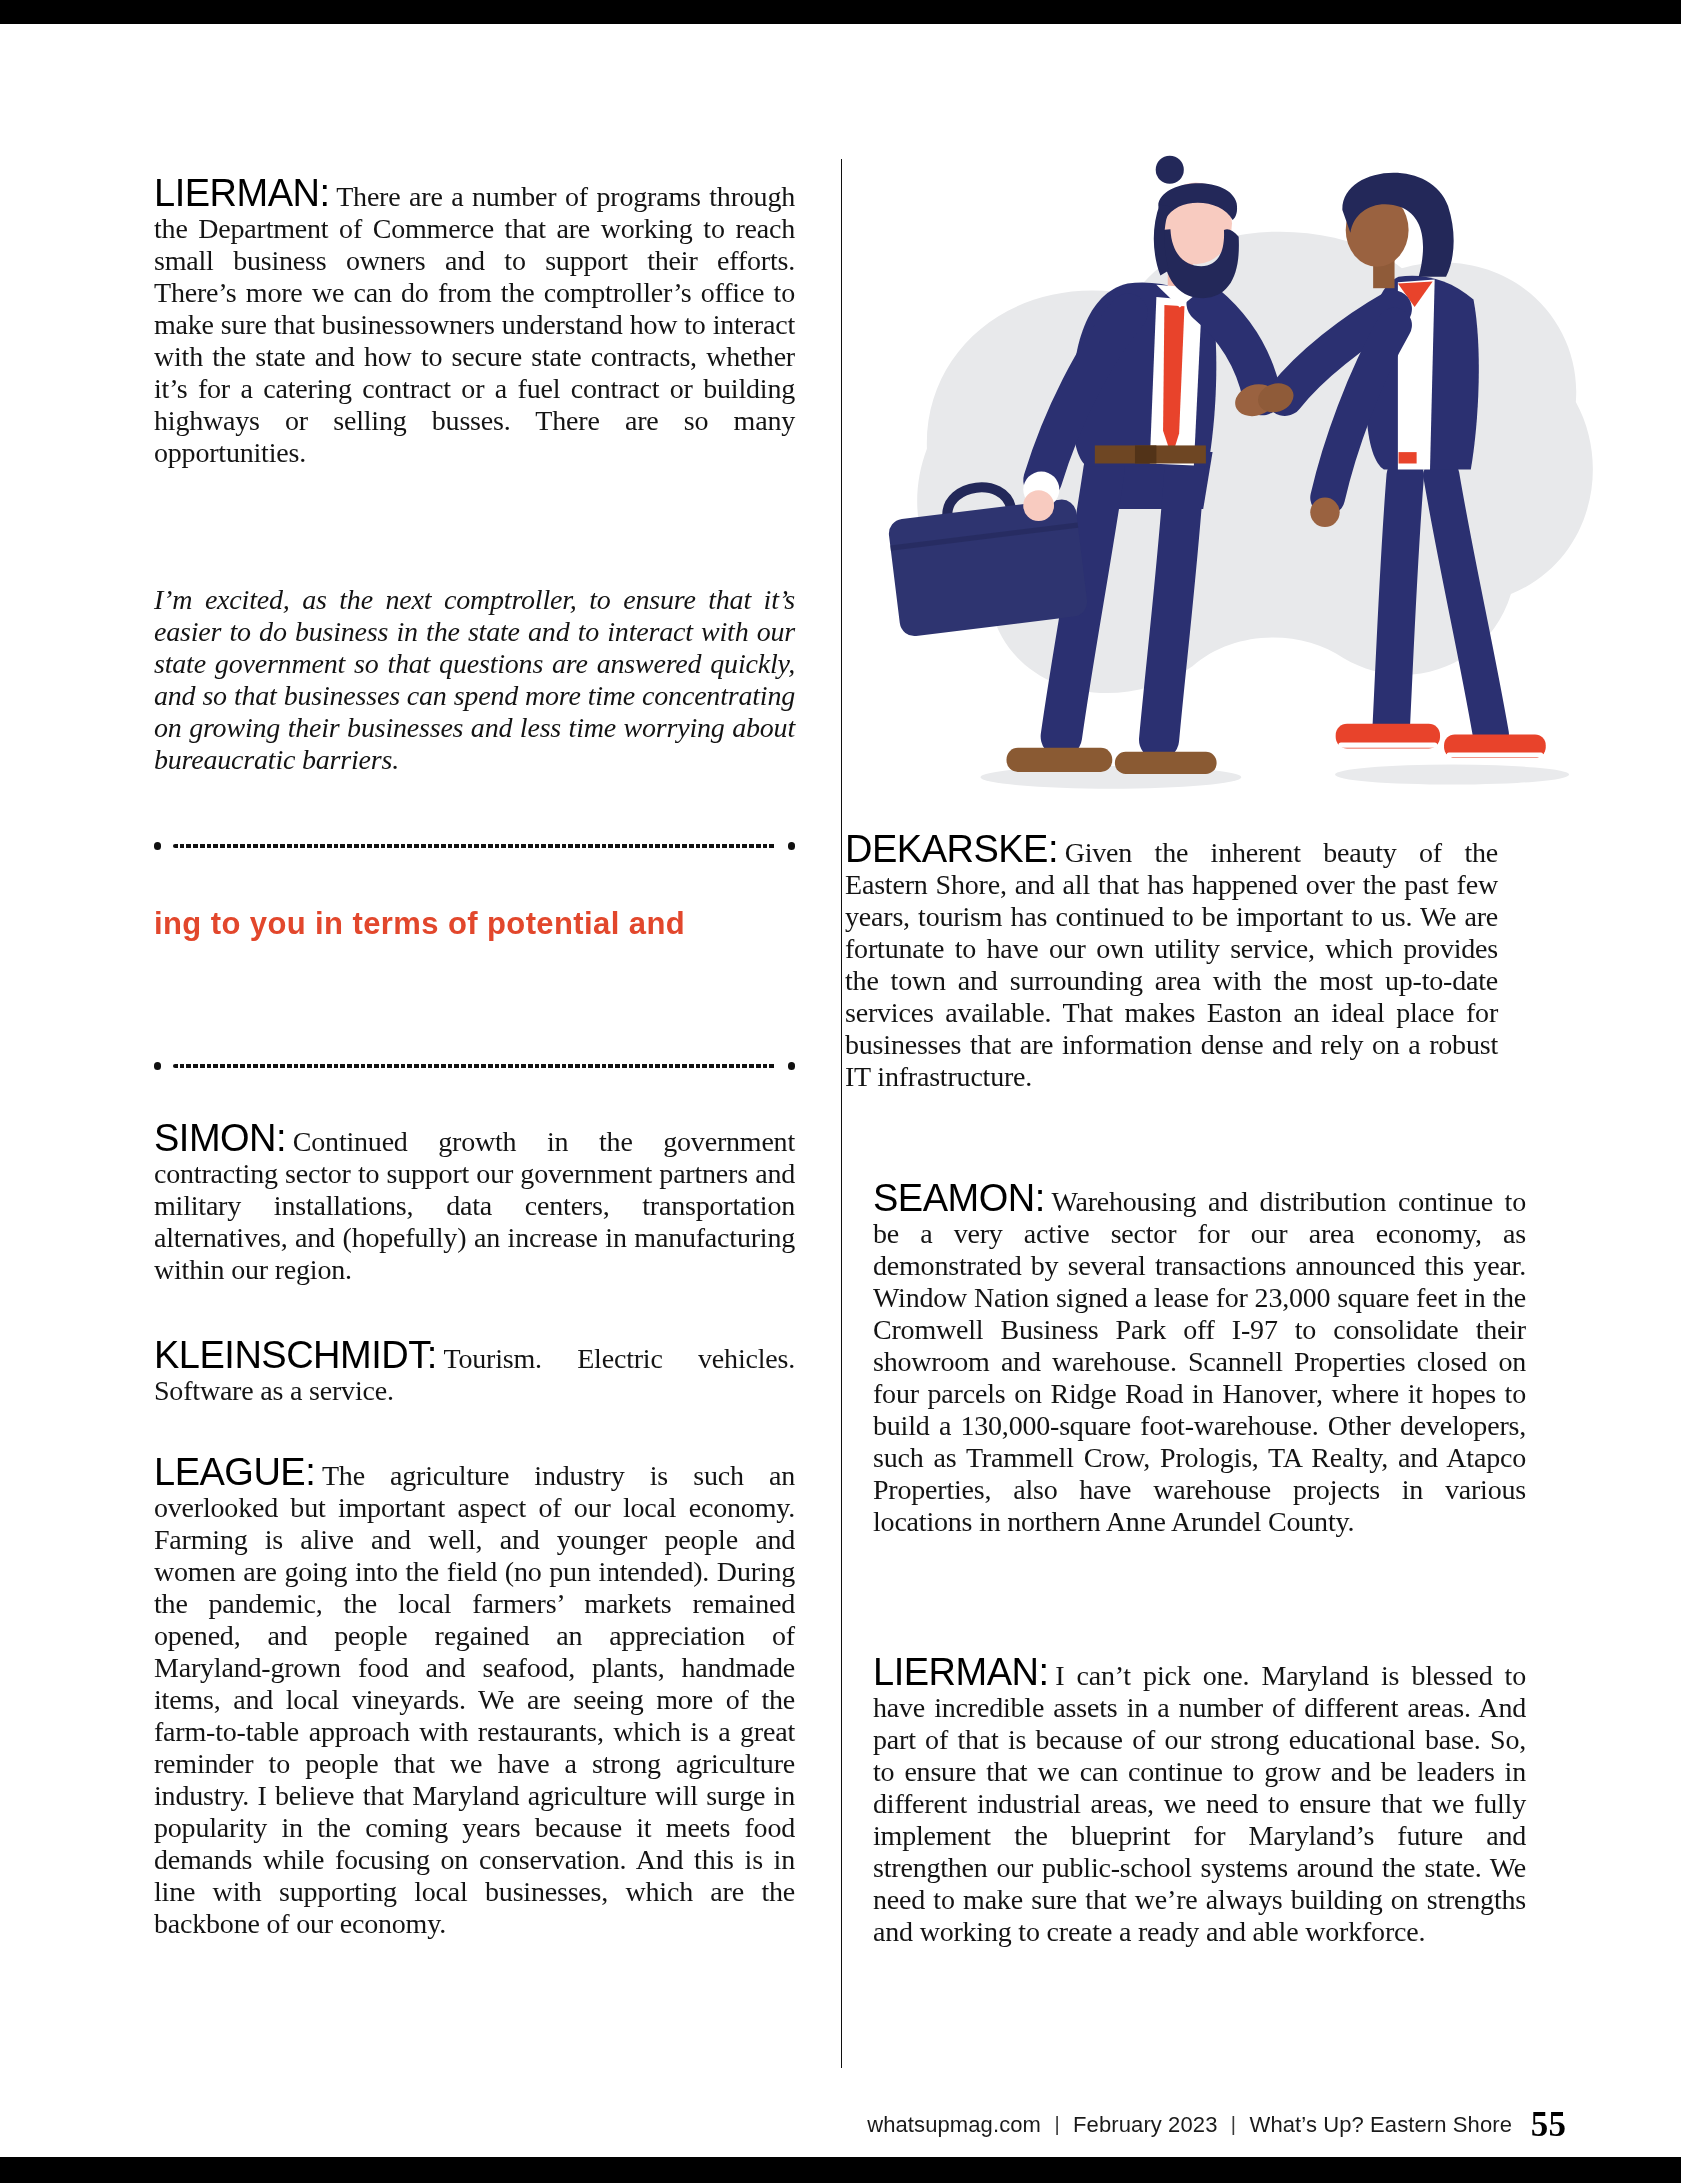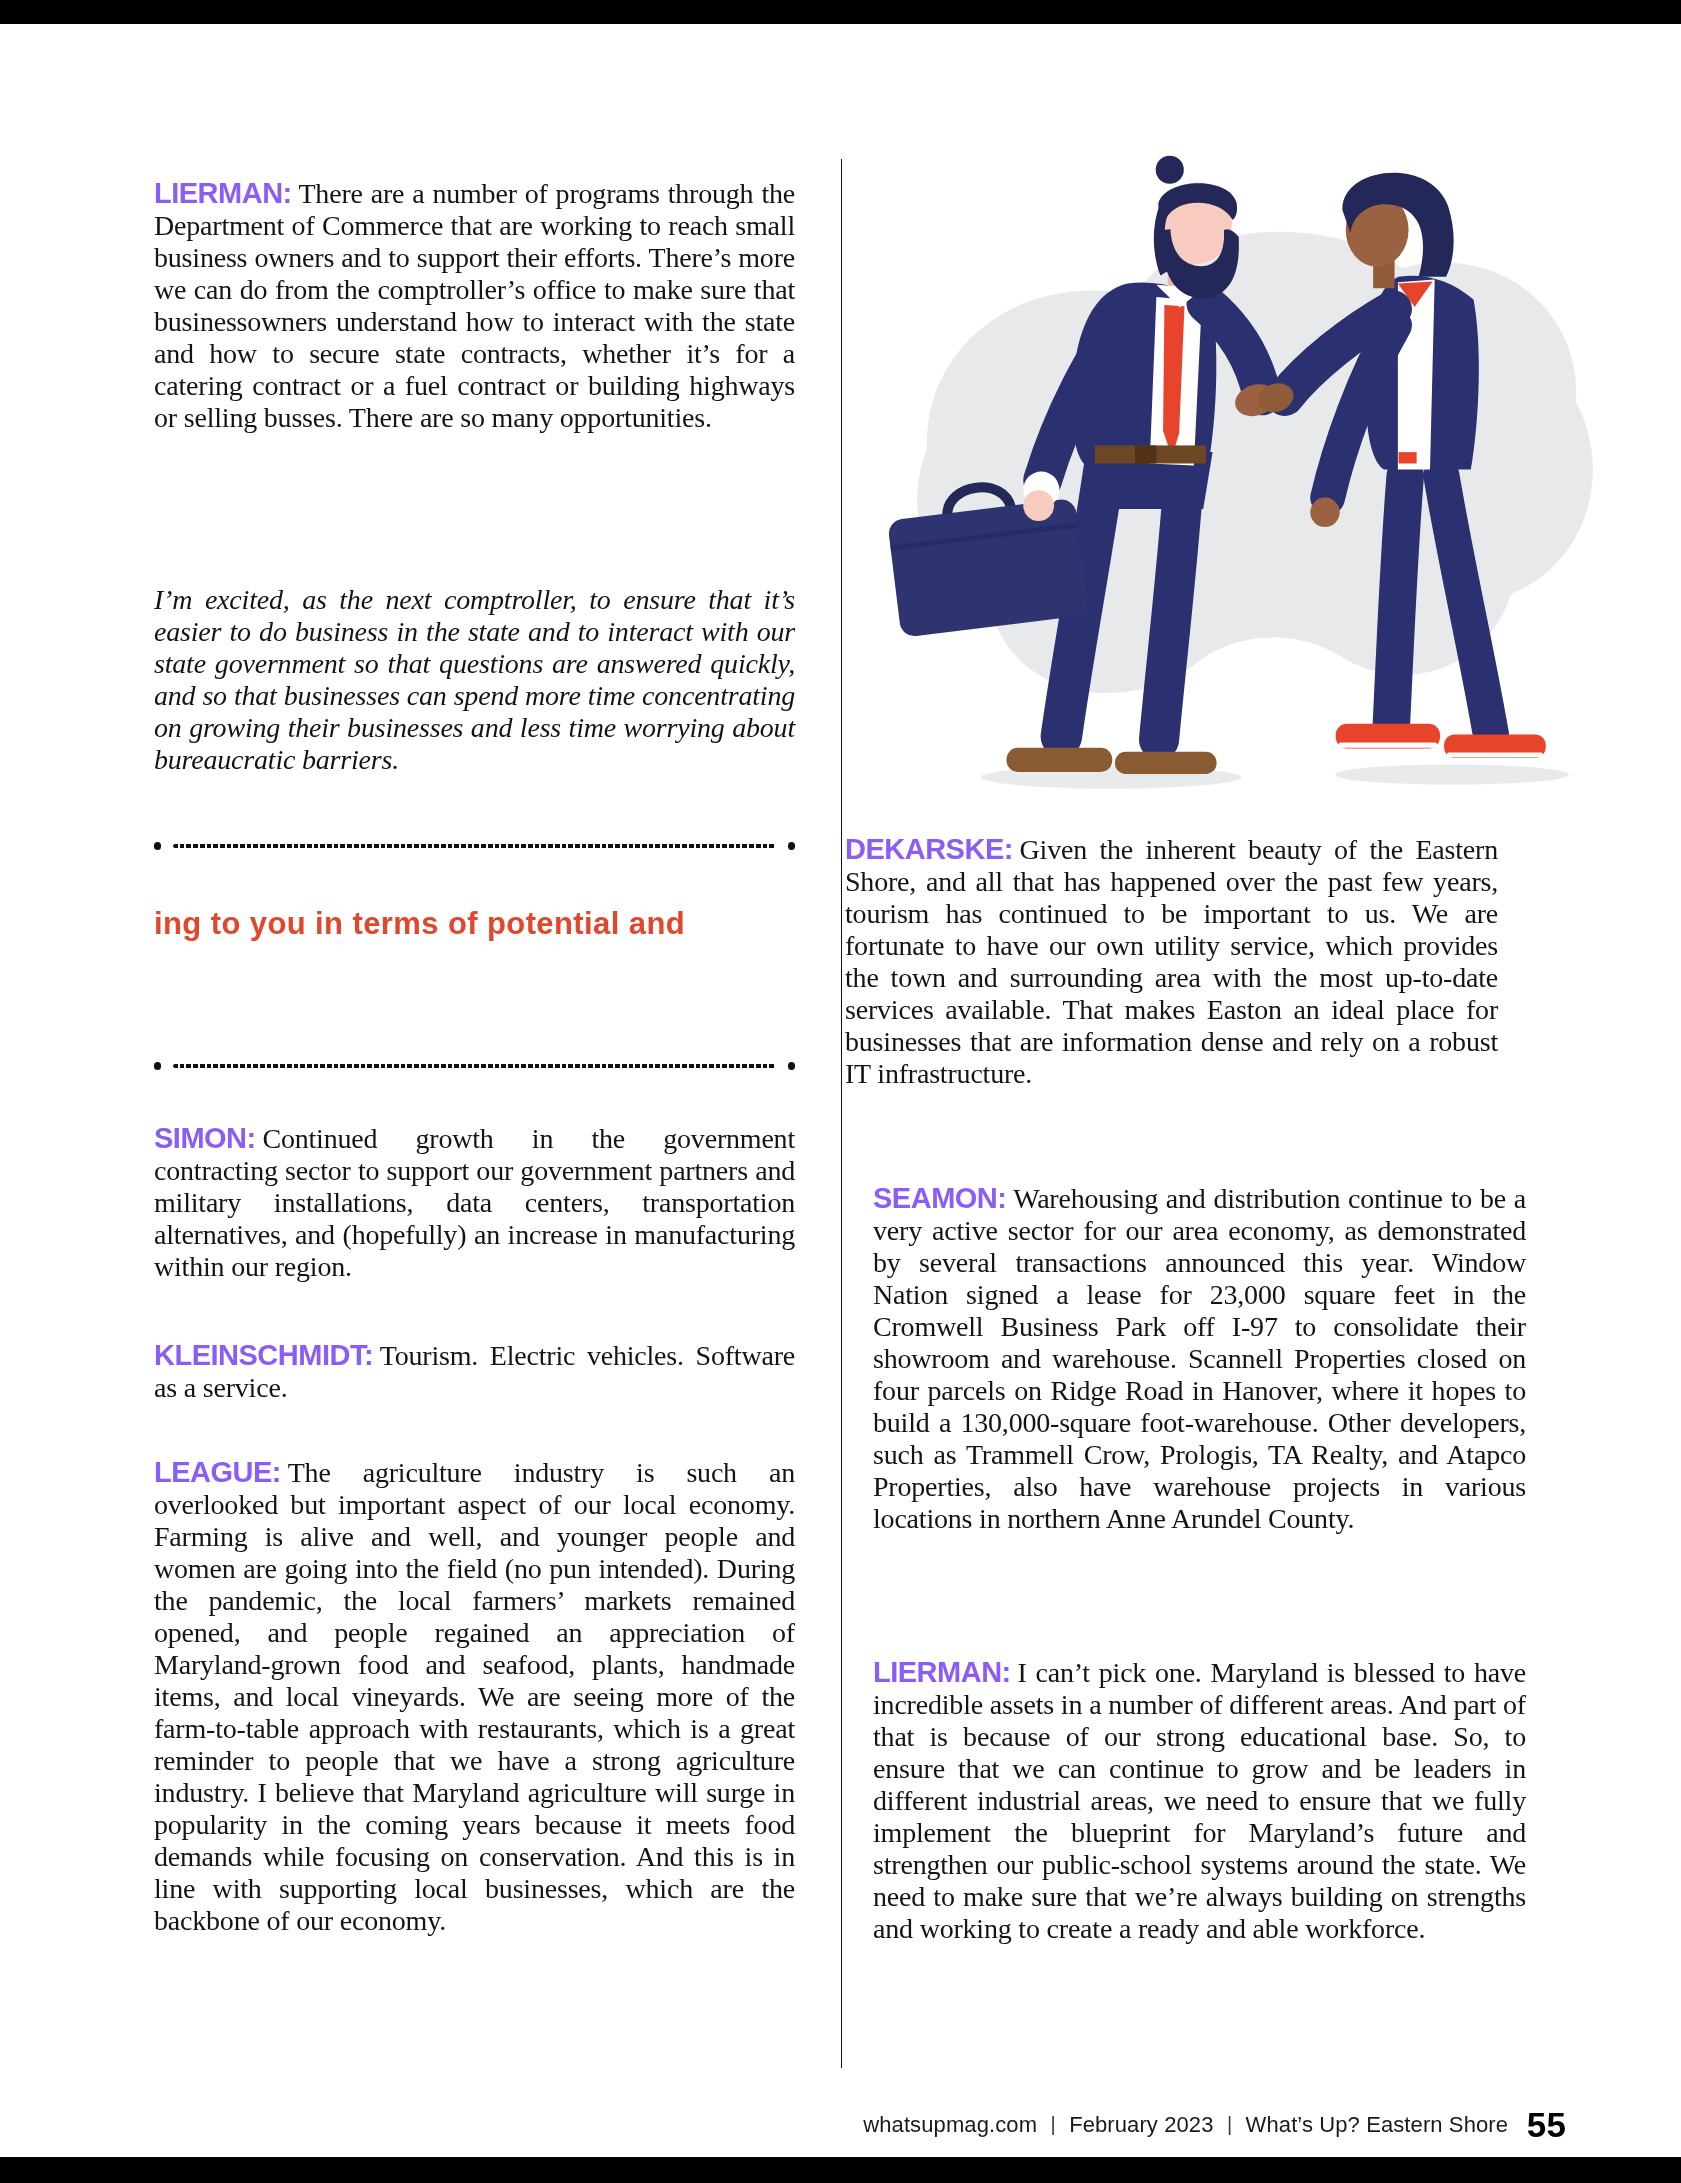--- a/index.html
+++ b/index.html
@@ -11,22 +11,22 @@
   .bar.top { top:0; height:24px; }
   .bar.bottom { top:2157px; height:26px; }
 
   .abs { position:absolute; }
 
   .body-text {
     font-size:28px; line-height:32px; text-align:justify;
     letter-spacing:-0.2px; margin:0; color:#141414;
   }
   .spk {
-    font-family:"Liberation Sans", sans-serif; font-weight:bold;
-    font-size:29px; letter-spacing:-0.5px; padding-right:6.7px; color:#8b5cf6;
+    font-family:"Liberation Sans", sans-serif; font-weight:normal;
+    font-size:38px; letter-spacing:-0.5px; padding-right:6.7px; color:#000000;
   }
   .question {
     font-family:"Liberation Sans", sans-serif; font-weight:bold;
     font-size:31px; line-height:37px; color:#E2472C; letter-spacing:0.4px;
   }
   .divider { display:flex; align-items:center; gap:12px; height:8px; }
   .divider .dot { width:7.4px; height:7.4px; border-radius:50%; background:#101010; flex:0 0 auto; }
   .divider .dash {
     flex:1; height:4px; border-radius:2px;
     background-image:repeating-linear-gradient(90deg,#101010 0 4.7px,transparent 4.7px 6.7px);
@@ -34,21 +34,21 @@
   .vrule { position:absolute; left:841px; top:159px; width:1.3px; height:1909px; background:#101010; }
 
   .footer {
     position:absolute; top:2106px; right:115px; height:37px;
     display:flex; align-items:center; gap:13.4px;
     font-family:"Liberation Sans", sans-serif; font-size:22px; color:#1a1a1a;
     letter-spacing:0.1px;
   }
   .footer .sep { font-size:20px; color:#3a3a3a; font-weight:normal; }
   .footer .pagenum {
-    font-family:Liberation Sans, sans-serif; font-weight:bold; font-size:35px;
+    font-family:Liberation Serif, serif; font-weight:bold; font-size:35px;
     color:#000; margin-left:5.4px; line-height:1;
   }
   .illus { position:absolute; left:863px; top:131px; width:750px; height:669px; }
 </style>
 </head>
 <body>
 
 <div>
 
   <div class="bar top"></div>

